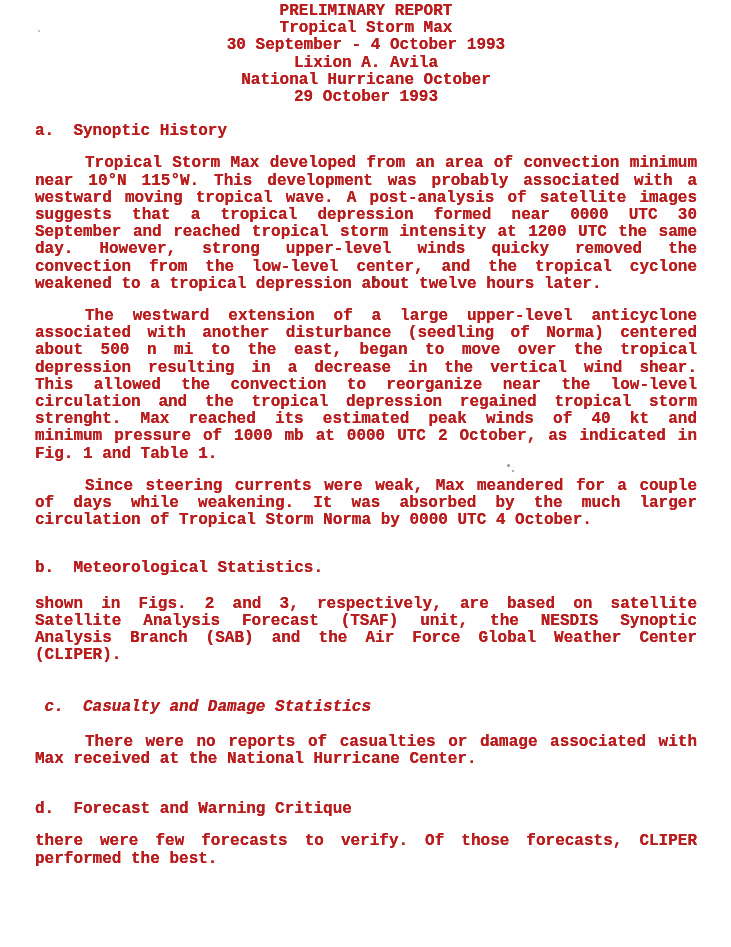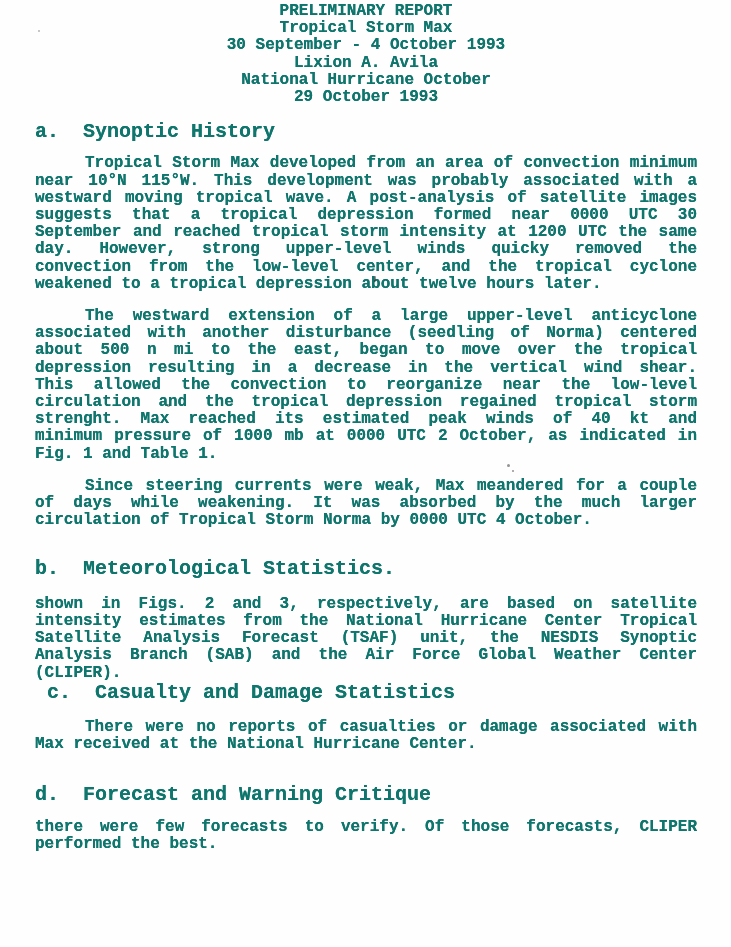--- a/index.html
+++ b/index.html
@@ -5,42 +5,42 @@
   html, body { margin: 0; padding: 0; background: #ffffff; }
   body { width: 731px; height: 947px; }
 
   .page {
     position: relative;
     width: 731px;
     height: 947px;
     box-sizing: border-box;
     padding: 3px 34px 0 35px;
     background: #fefefe;
-    color: #0f766e;
+    color: #b91c1c;
     font-family: "Liberation Mono", "DejaVu Sans Mono", monospace;
     font-weight: 700;
     font-size: 16px;
     line-height: 17.2px;
     text-shadow: 0 0 0.3px currentColor;
     overflow: hidden;
   }
 
   .doc-header { text-align: center; }
   .hgroup-author { }
   .hline { white-space: pre; }
 
   .heading {
     margin: 0;
-    font-size: 20px;
+    font-size: 16px;
     font-weight: 700;
     white-space: pre;
   }
   .sec-a .heading { margin-top: 17px; }
   .sec-b .heading { margin-top: 31px; }
-  .sec-c .heading { margin-top: 2px; }
+  .sec-c .heading { margin-top: 34px; font-style: italic; }
   .sec-d .heading { margin-top: 33px; }
 
   .para { margin-top: 15px; }
   .sec-b .heading + .para,
   .sec-c .heading + .para { margin-top: 18px; }
 
   .line {
     text-align: justify;
     text-align-last: justify;
   }
@@ -104,21 +104,20 @@
         <div class="para">
           <div class="line indent">Since steering currents were weak, Max meandered for a couple</div>
           <div class="line">of days while weakening.  It was absorbed by the much larger</div>
           <div class="line last">circulation of Tropical Storm Norma by 0000 UTC 4 October.</div>
         </div>
       </section>
       <section class="section sec-b">
         <h2 class="heading">b.  Meteorological Statistics.</h2>
         <div class="para">
           <div class="line">shown in Figs. 2 and 3, respectively, are based on satellite</div>
-          <div class="line">intensity estimates from the National Hurricane Center Tropical</div>
           <div class="line">Satellite Analysis Forecast (TSAF) unit, the NESDIS Synoptic</div>
           <div class="line">Analysis Branch (SAB) and the Air Force Global Weather Center</div>
           <div class="line last">(CLIPER).</div>
         </div>
       </section>
       <section class="section sec-c">
         <h2 class="heading"> c.  Casualty and Damage Statistics</h2>
         <div class="para">
           <div class="line indent">There were no reports of casualties or damage associated with</div>
           <div class="line last">Max received at the National Hurricane Center.</div>

